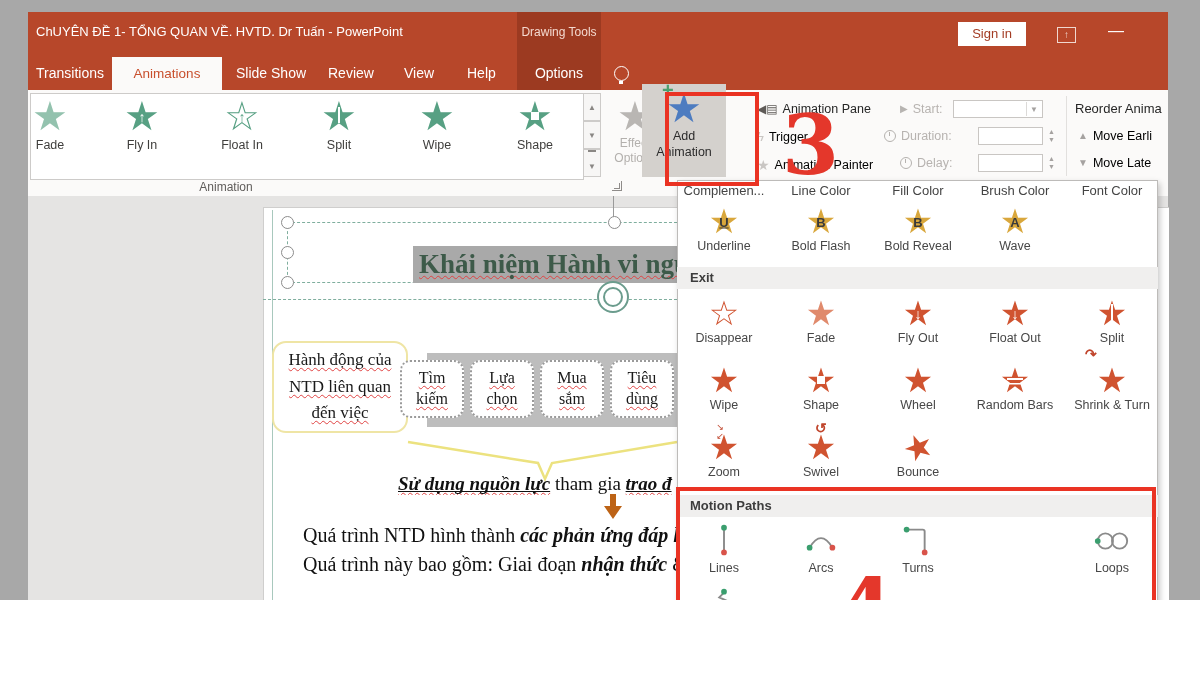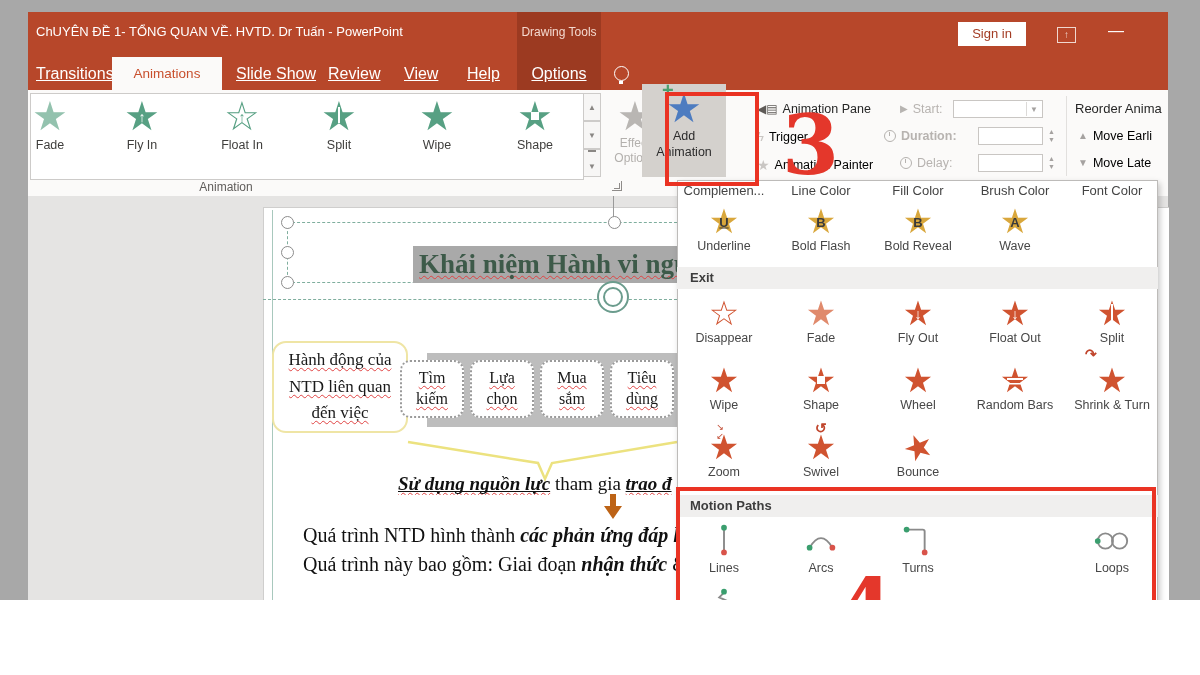--- a/index.html
+++ b/index.html
@@ -13,21 +13,21 @@
   .ctx-group{left:517px;top:12px;width:84px;height:78px;background:#9c3a21;}
   .title-text{left:36px;top:24px;color:#fff;font-size:13px;white-space:nowrap;}
   .ctx-label{left:517px;top:25px;width:84px;text-align:center;color:#f4d9cf;font-size:12px;}
   .signin{left:958px;top:22px;width:68px;height:24px;background:#fff;color:#a33c24;
           font-size:13px;text-align:center;line-height:24px;}
   .ribbonbtn{left:1057px;top:27px;width:17px;height:14px;border:1.5px solid #f0d8d0;
              color:#f0d8d0;font-size:10px;text-align:center;line-height:13px;}
   .minimize{left:1108px;top:22px;color:#fff;font-size:16px;}
 
   
-  .tab{top:57px;height:33px;color:#fff;font-size:16px;line-height:33px;white-space:nowrap;text-decoration:underline;}
+  .tab{top:57px;height:33px;color:#fff;font-size:14px;line-height:33px;white-space:nowrap;}
   .tab-active{left:112px;top:57px;width:110px;height:33px;background:#fbfaf9;color:#c8502e;
               text-align:center;line-height:33px;font-size:13.5px;}
   .tellme{left:614px;top:57px;height:33px;color:#fff;font-size:13px;line-height:33px;display:flex;align-items:center;gap:7px;}
   .bulb{width:13px;height:13px;border:1.5px solid #fff;border-radius:50%;position:relative;}
   .bulb::after{content:"";position:absolute;left:3.5px;bottom:-4px;width:4px;height:3px;background:#fff;}
 
   
   .ribbon{left:28px;top:90px;width:1140px;height:106px;background:#fbfaf9;border-bottom:1px solid #d2d0ce;}
   .grouplabel{left:28px;top:180px;width:396px;text-align:center;font-size:12px;color:#605d5b;}
   .dlauncher{left:612px;top:181px;width:9px;height:9px;border-left:1px solid #8f8c8a;border-top:1px solid #8f8c8a;transform:rotate(180deg);}
@@ -219,21 +219,21 @@
     <span class="gray-lbl">Animation Painter</span>
   </div>
 
   <div class="abs smallbtn" style="left:900px;top:100px;">
     <span class="t-icon">▶</span>
     <span class="timing-lbl">Start:</span>
   </div>
   <div class="abs fld" style="left:953px;top:100px;width:90px;">
     <span class="dd-arr">▼</span>
   </div>
-  <div class="abs smallbtn" style="left:884px;top:127px;font-weight:bold;">
+  <div class="abs smallbtn" style="left:884px;top:127px;">
     <span class="clk"></span>
     <span class="timing-lbl">Duration:</span>
   </div>
   <div class="abs fld" style="left:978px;top:127px;width:65px;"></div>
   <div class="abs spin" style="left:1046px;top:127px;">
       <span>▲</span>
       <span>▼</span>
     </div>
   <div class="abs smallbtn" style="left:900px;top:154px;">
     <span class="clk"></span>

